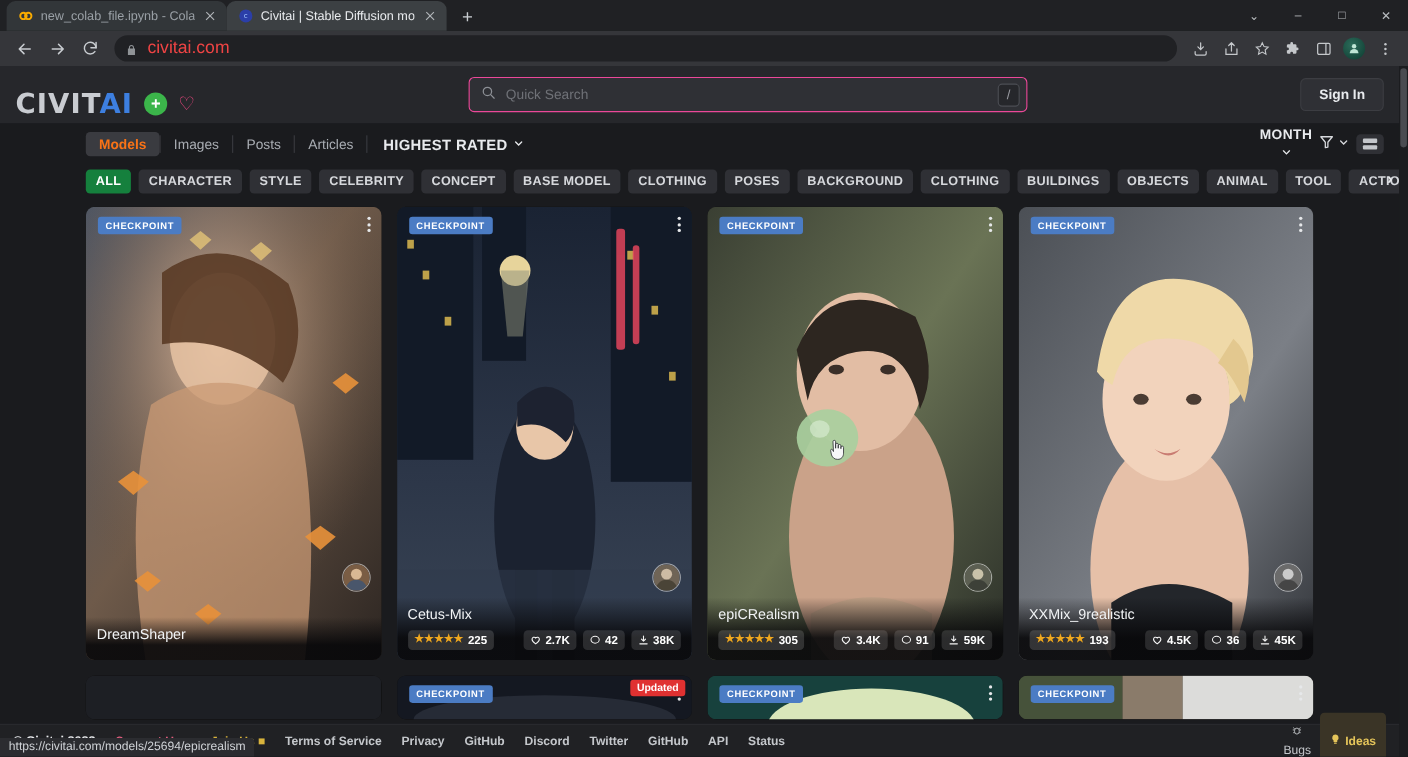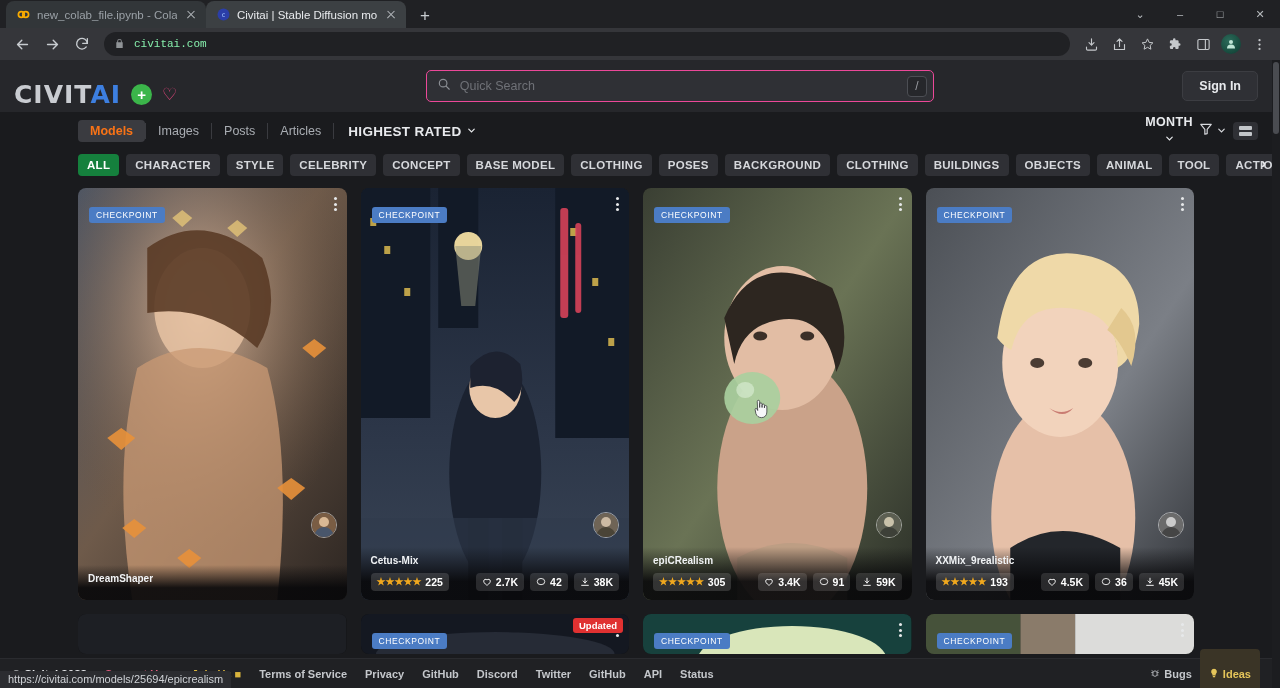--- a/index.html
+++ b/index.html
@@ -41,21 +41,21 @@
   .wc { width:40px; height:28px; display:flex; align-items:center; justify-content:center; color:#b6babd; font-size:11px; }
 
   .toolbar {
     height: 32px; background: #35363a; display: flex; align-items: center;
     padding: 0 8px; gap: 2px; flex: none;
   }
   .navbtn { width: 28px; height: 28px; display:flex; align-items:center; justify-content:center; color:#c8ccd0; }
   .omnibox {
     flex: 1; height: 24px; background: #202124; border-radius: 13px;
     display: flex; align-items: center; padding: 0 10px; gap: 8px;
-    margin: 0 6px; color: #86efac; font-size: 11px; font-family: Liberation Mono, monospace;
+    margin: 0 6px; color: #ef4444; font-size: 16px;
   }
   .lockicon { width: 12px; height: 12px; opacity: .75; }
   .tb-icons { display:flex; align-items:center; gap: 2px; }
   .tbi { width: 26px; height: 26px; display:flex; align-items:center; justify-content:center; color:#c5c8cb; }
   .avatar-tbi {
     width: 20px; height: 20px; border-radius: 50%;
     background: radial-gradient(circle at 40% 35%, #2c6b5a, #0d3b30);
     display:flex;align-items:center;justify-content:center; font-size:7px; color:#9ad5bf;
   }
 
@@ -114,40 +114,40 @@
 
   
   .grid {
     flex:1; display:grid; grid-template-columns: repeat(4, 1fr); gap: 14px;
     padding: 8px 78px 0 78px; overflow:hidden; align-content:start;
   }
   .card { position:relative; border-radius:8px; overflow:hidden; height: 412px; background:#111; }
   .card.row2 { height: 40px; }
   .card-img { position:absolute; inset:0; }
   .badge-cp {
-    position:absolute; left:11px; top:19px; z-index:3;
-    background:#4b7cc4; color:#fff; font-size:8.5px; font-weight:400; letter-spacing:.6px;
+    position:absolute; left:11px; top:9px; z-index:3;
+    background:#4b7cc4; color:#fff; font-size:8.5px; font-weight:700; letter-spacing:.6px;
     padding: 3px 7px; border-radius:3px;
   }
   .badge-upd {
     position:absolute; right:6px; top:4px; z-index:4;
     background:#e03131; color:#fff; font-size:9.5px; font-weight:700;
     padding: 2px 6px; border-radius:3px;
   }
   .kebab { position:absolute; right:10px; top:9px; z-index:3; display:flex; flex-direction:column; gap:2.5px; }
   .kebab i { width:3px; height:3px; border-radius:50%; background:#e6e8ea; display:block; }
   .card-avatar {
     position:absolute; right:10px; bottom:62px; width:26px; height:26px; border-radius:50%;
     border:1.5px solid rgba(255,255,255,.55); z-index:3; overflow:hidden;
   }
   .card-foot {
     position:absolute; left:0; right:0; bottom:0; z-index:2; padding: 8px 10px 9px;
     background: linear-gradient(to top, rgba(8,8,10,.92) 35%, rgba(8,8,10,0));
   }
-  .card-title { color:#f1f3f5; font-size:10px; font-weight:700; margin-bottom:7px; }
+  .card-title { color:#f1f3f5; font-size:13px; font-weight:400; margin-bottom:7px; }
   .stats { display:flex; align-items:center; gap:6px; }
   .pill {
     background: rgba(255,255,255,.13); border-radius:4px; padding: 3px 6px;
     display:flex; align-items:center; gap:4px; color:#fff; font-size:10.5px; font-weight:700;
   }
   .pill.rating { background: rgba(255,255,255,.15); }
   .stars { display:flex; gap:0px; }
   .star { color:#f0a81e; font-size:10px; line-height:1; }
   .pill-ico { display:flex; align-items:center; opacity:.95; }
   .spacer { flex:1; }
@@ -155,21 +155,21 @@
   
   .footer {
     height: 30px; background:#202124; display:flex; align-items:center; gap:18px;
     padding: 0 12px; flex:none; border-top:1px solid #2a2b2f;
   }
   .f-copy { color:#e8eaed; font-size:11.5px; font-weight:700; }
   .f-link { color:#c4c7cb; font-size:11px; font-weight:600; }
   .f-support { color:#e05d7e; display:flex; align-items:center; gap:3px; }
   .f-join { color:#d8b33c; display:flex; align-items:center; gap:3px; }
   .f-right { margin-left:auto; display:flex; align-items:center; gap:8px; }
-  .f-bugs { color:#c4c7cb; font-size:11px; font-weight:700; display:flex; align-items:center; gap:4px; }
+  .f-bugs { color:#c4c7cb; font-size:11px; font-weight:400; display:flex; align-items:center; gap:4px;flex-direction:column; }
   .f-ideas {
     background:#3a3426; color:#e5c55a; font-size:11px; font-weight:700;
     padding:19px 9px; border-radius:4px; display:flex; align-items:center; gap:4px;
   }
 
   .statusbar {
     position:absolute; left:0; bottom:0; z-index:30;
     background:#2b2c30; color:#cfd2d6; font-size:11px;
     padding: 2px 8px 3px; border-top-right-radius:3px;
   }

